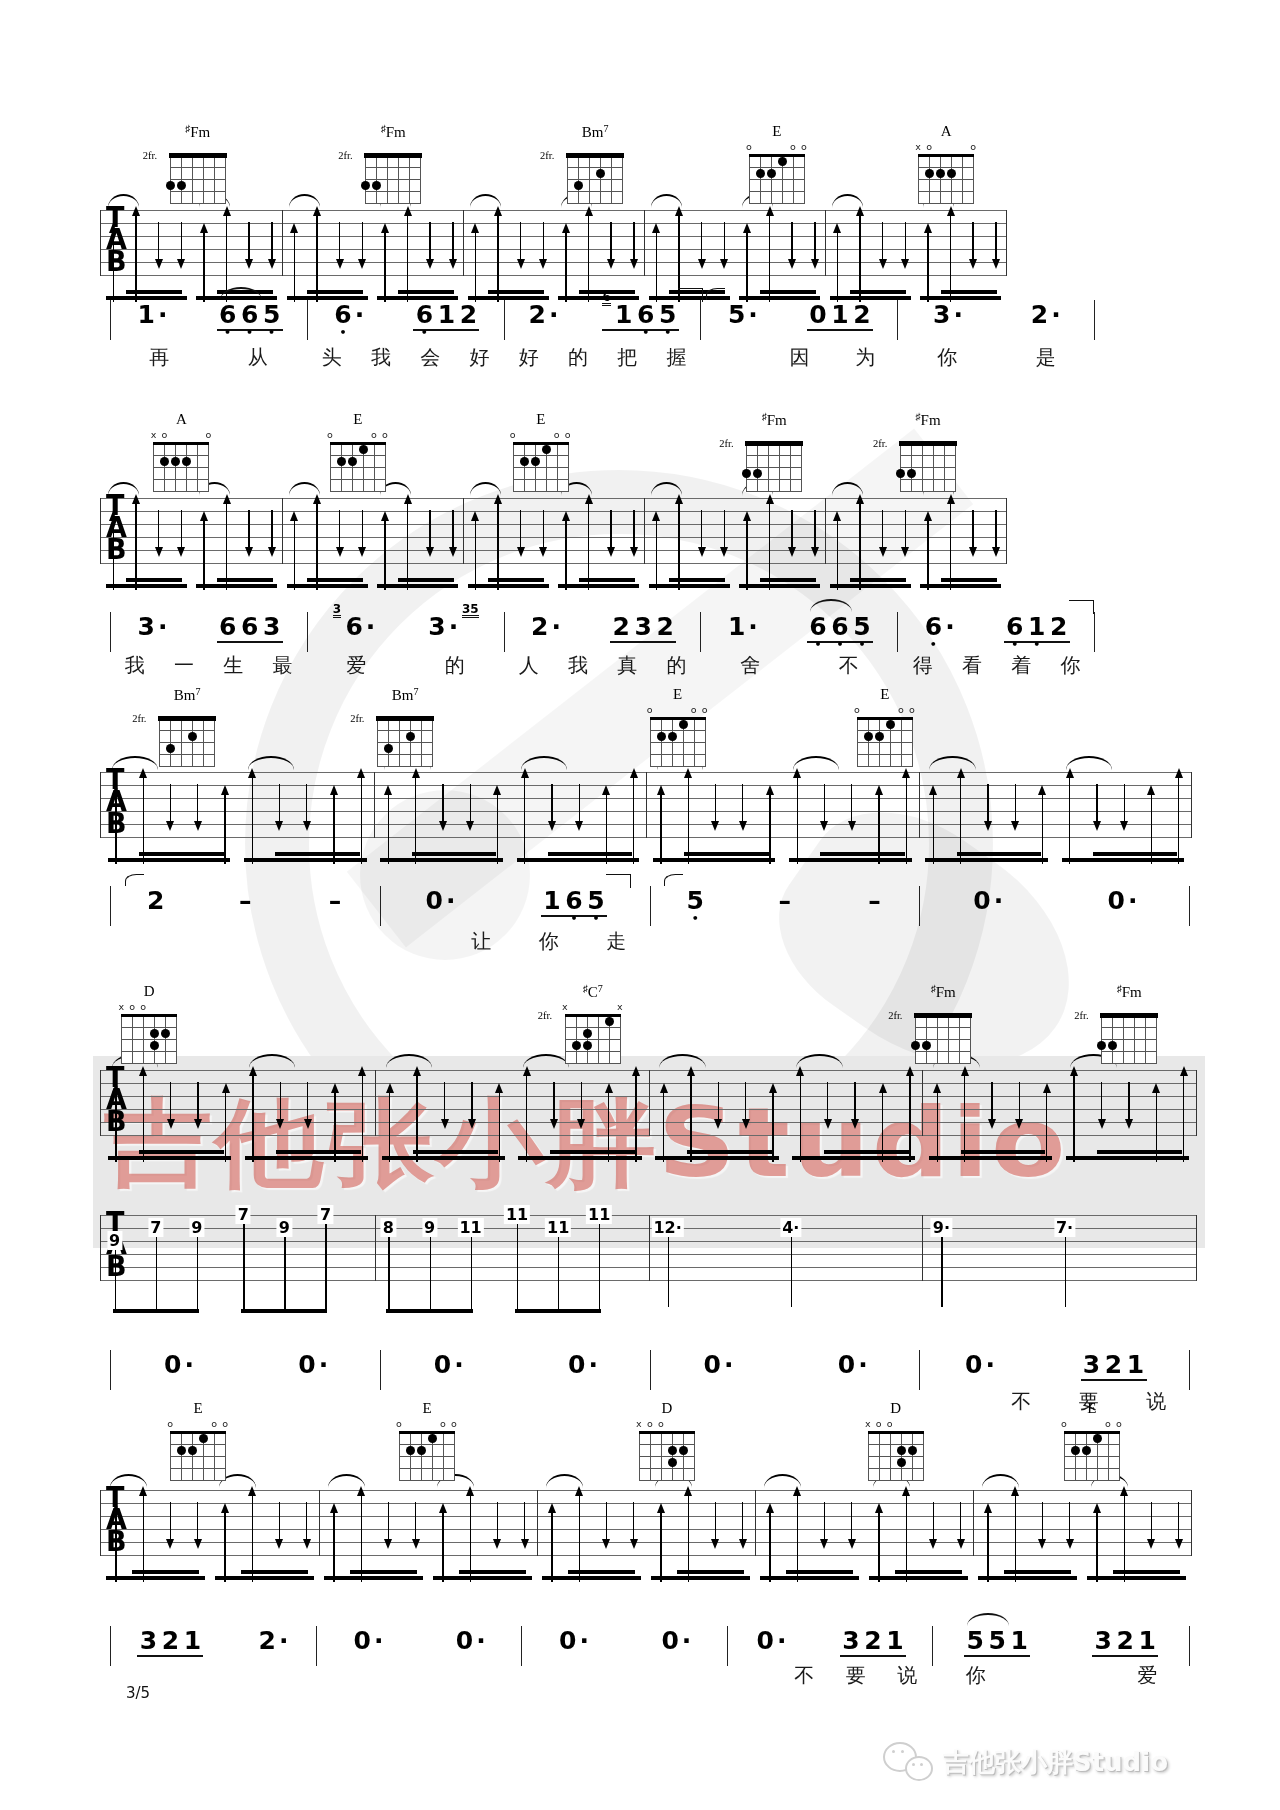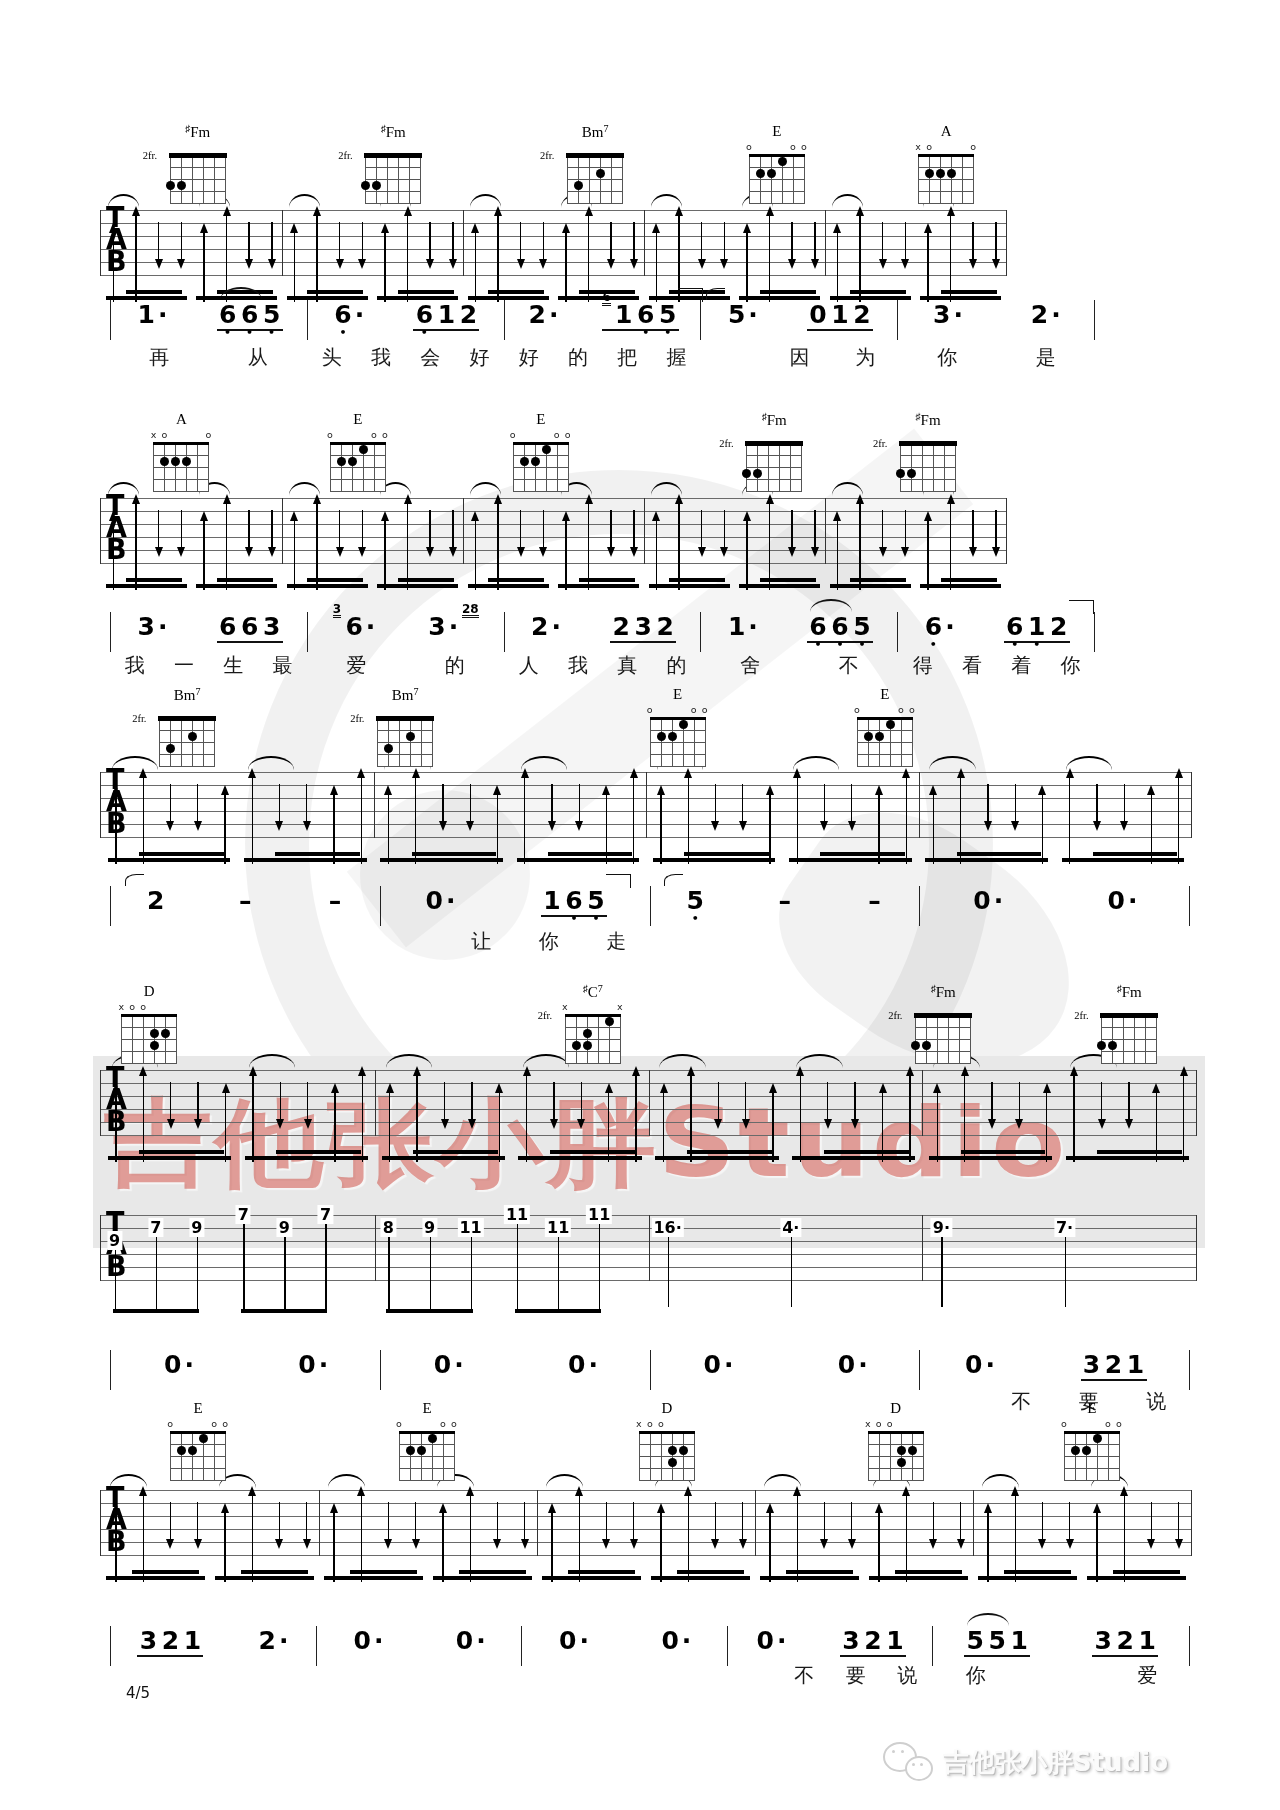--- a/index.html
+++ b/index.html
@@ -587,21 +587,21 @@
         </div>
         <div class="jm">
           <div class="jtk">
             <span class="jp">3</span>
             <span class="jc">6</span>
             <span class="jc dotc">·</span>
           </div>
           <div class="jtk">
             <span class="jc">3</span>
             <span class="jc dotc">·</span>
-            <span class="jq">28</span>
+            <span class="jq">35</span>
           </div>
         </div>
         <div class="jm">
           <div class="jtk">
             <span class="jc">2</span>
             <span class="jc dotc">·</span>
           </div>
           <div class="jtk u">
             <span class="jc">2</span>
             <span class="jc">3</span>
@@ -1089,21 +1089,21 @@
         <div class="mn" style="left: 369.562px; top: 3px;">11</div>
         <div class="stem" style="left: 369.562px; top: 22px; height: 74px;"></div>
         <div class="mn" style="left: 416.1px; top: -10px;">11</div>
         <div class="stem" style="left: 416.1px; top: 9px; height: 87px;"></div>
         <div class="mn" style="left: 457.163px; top: 3px;">11</div>
         <div class="stem" style="left: 457.163px; top: 22px; height: 74px;"></div>
         <div class="mn" style="left: 498.225px; top: -10px;">11</div>
         <div class="stem" style="left: 498.225px; top: 9px; height: 87px;"></div>
         <div class="mbeam" style="left: 285.438px; width: 86.125px; top: 94px;"></div>
         <div class="mbeam" style="left: 414.1px; width: 86.125px; top: 94px;"></div>
-        <div class="mn" style="left: 566.663px; top: 3px;">16·</div>
+        <div class="mn" style="left: 566.663px; top: 3px;">12·</div>
         <div class="stem" style="left: 566.663px; top: 22px; height: 70px;"></div>
         <div class="mn" style="left: 689.85px; top: 3px;">4·</div>
         <div class="stem" style="left: 689.85px; top: 22px; height: 70px;"></div>
         <div class="mn" style="left: 840.413px; top: 3px;">9·</div>
         <div class="stem" style="left: 840.413px; top: 22px; height: 70px;"></div>
         <div class="mn" style="left: 963.6px; top: 3px;">7·</div>
         <div class="stem" style="left: 963.6px; top: 22px; height: 70px;"></div>
       </div>
       <div class="jrow" style="left: 110px; top: 1350px; width: 1080px;">
         <div class="jm first">
@@ -1429,21 +1429,21 @@
           <span class="lch">说</span>
         </div>
         <div class="lm wide">
           <span class="lch">你</span>
           <span class="lch"></span>
           <span class="lch">爱</span>
         </div>
       </div>
     </div>
 
-  <div class="pageno">4/5</div>
+  <div class="pageno">3/5</div>
 
   <div class="brand">
     <div class="wxicon">
       <div class="wxb1"></div>
       <div class="wxb2"></div>
       <div class="wxe" style="left:9px;top:10px;"></div>
       <div class="wxe" style="left:18px;top:10px;"></div>
       <div class="wxe" style="left:29px;top:23px;"></div>
       <div class="wxe" style="left:37px;top:23px;"></div>
     </div>

